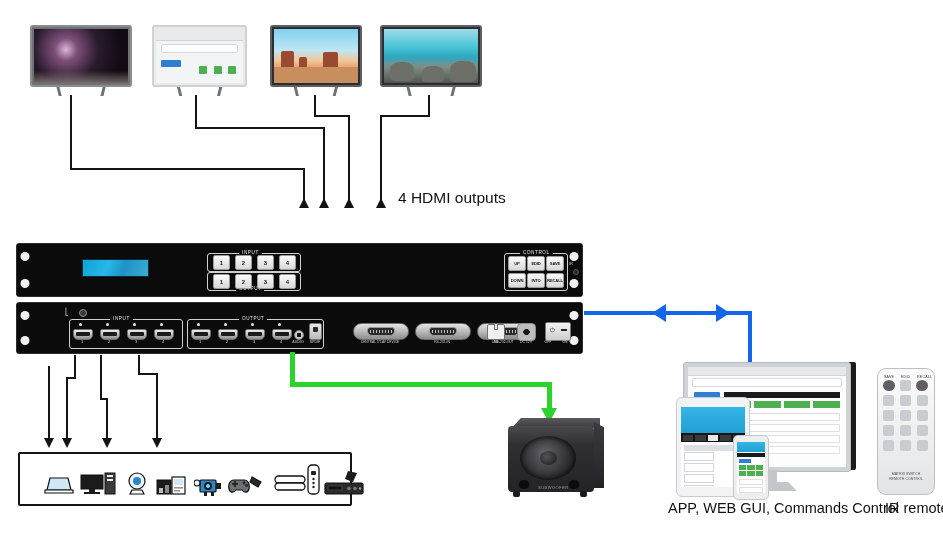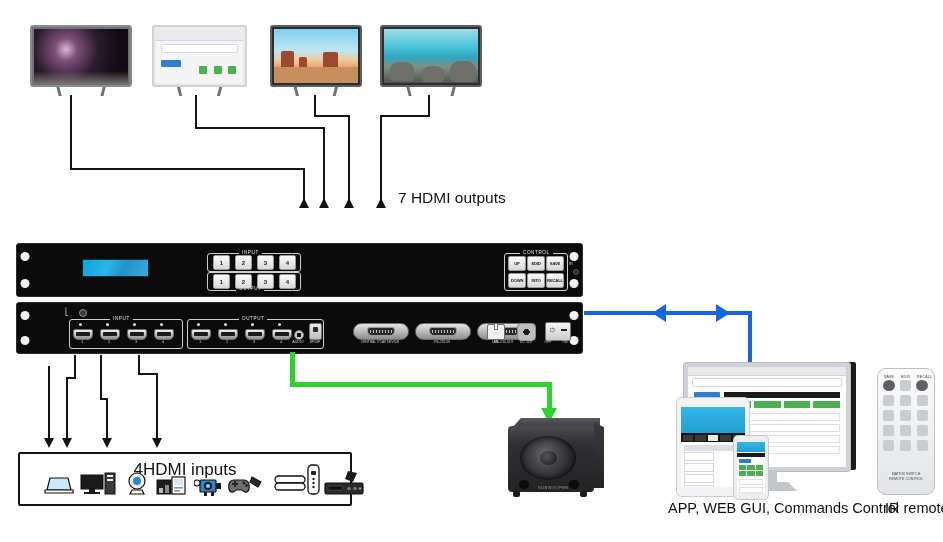--- a/index.html
+++ b/index.html
@@ -212,21 +212,21 @@
 <div class="wire v abs" style="left:314px;top:95px;height:22px;"></div>
 <div class="wire h abs" style="left:314px;top:115px;width:36px;"></div>
 <div class="wire v abs" style="left:348px;top:115px;height:93px;"></div>
 <div class="arrow-up abs" style="left:344px;top:198px;"></div>
 
 <div class="wire v abs" style="left:428px;top:95px;height:22px;"></div>
 <div class="wire h abs" style="left:380px;top:115px;width:50px;"></div>
 <div class="wire v abs" style="left:380px;top:115px;height:93px;"></div>
 <div class="arrow-up abs" style="left:376px;top:198px;"></div>
 
-<div class="lbl abs" style="left:398px;top:189px;">7 HDMI outputs</div>
+<div class="lbl abs" style="left:398px;top:189px;">4 HDMI outputs</div>
 
 <div class="unit abs" style="left:16px;top:243px;width:565px;height:52px;">
   <div class="ear" style="left:0;">
     <div class="hole t"></div>
     <div class="hole b"></div>
   </div>
   <div class="ear" style="right:0;">
     <div class="hole t"></div>
     <div class="hole b"></div>
   </div>
@@ -359,21 +359,20 @@
 <div class="wire h abs" style="left:100px;top:398px;width:8px;"></div>
 <div class="wire v abs" style="left:106px;top:398px;height:46px;"></div>
 <div class="arrow-dn abs" style="left:102px;top:438px;"></div>
 
 <div class="wire v abs" style="left:138px;top:355px;height:20px;"></div>
 <div class="wire h abs" style="left:138px;top:373px;width:20px;"></div>
 <div class="wire v abs" style="left:156px;top:373px;height:71px;"></div>
 <div class="arrow-dn abs" style="left:152px;top:438px;"></div>
 
 <div class="srcbox abs" style="left:18px;top:452px;width:330px;height:50px;">
-  <div class="src-title">4HDMI inputs</div>
   <div class="icons">
 
     <svg class="ic" style="left:14px;bottom:2px;" width="30" height="20" viewBox="0 0 30 20">
       <path d="M6 2 L24 2 L27 14 L3 14 Z" fill="#cfe8f7" stroke="#111" stroke-width="1.2"></path>
       <path d="M1 14 L29 14 L29 17 L1 17 Z" fill="#ffffff" stroke="#111" stroke-width="1.2"></path>
     </svg>
 
     <svg class="ic" style="left:50px;bottom:2px;" width="36" height="24" viewBox="0 0 36 24">
       <rect x="1" y="3" width="22" height="14" fill="#1b1b1b" stroke="#111" stroke-width="1"></rect>
       <rect x="9" y="17" width="6" height="3" fill="#1b1b1b"></rect>

